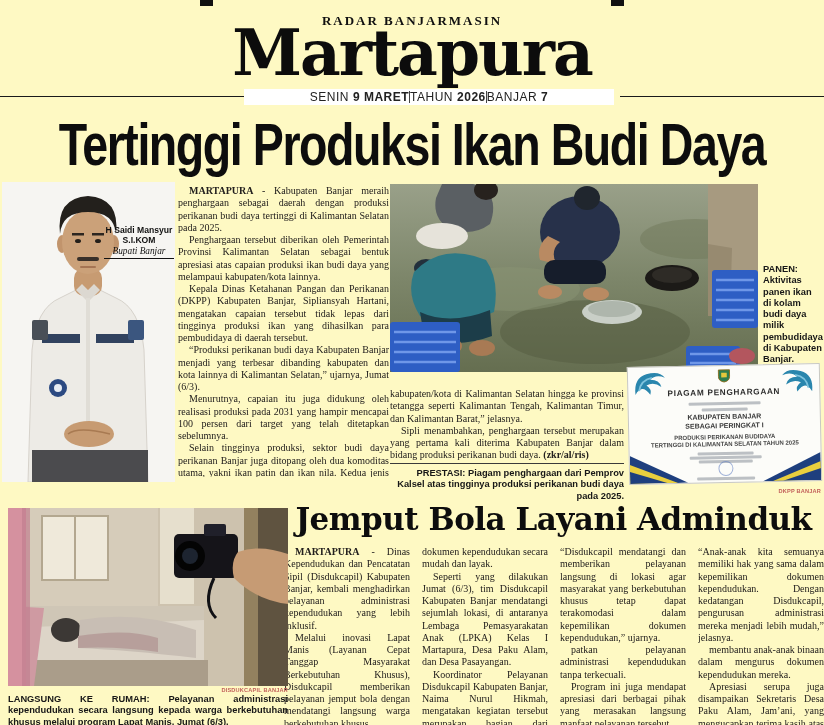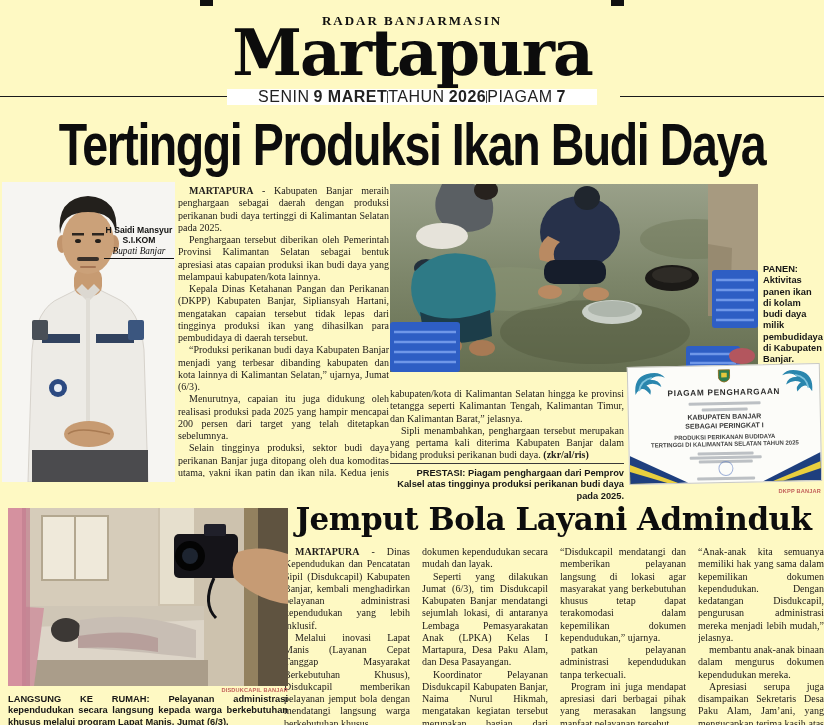--- a/index.html
+++ b/index.html
@@ -16,23 +16,23 @@
     top:13px; left:0; width:824px; text-align:center;
     font-family:"Liberation Serif", serif; font-weight:bold;
     font-size:13px; letter-spacing:2px; color:#111;
   }
   .mast-title {
     top:16px; left:0; width:824px; text-align:center;
     font-family:"DejaVu Serif", serif; font-weight:bold;
     font-size:63px; line-height:74px; letter-spacing:-2px; color:#0c0c0c;
   }
   .dateline {
-    top:89px; left:227px; width:370px; height:16px;
+    top:89px; left:244px; width:370px; height:16px;
     display:flex; align-items:center; justify-content:center; gap:0;
-    font-family:"Liberation Sans", sans-serif; font-size:16px; color:#222;
+    font-family:"Liberation Sans", sans-serif; font-size:12px; color:#222;
     white-space:nowrap; z-index:3; background:#fff; padding:0 10px;
   }
   .dateline .lbl { font-weight:normal; letter-spacing:.5px; }
   .dateline .val { font-weight:bold; letter-spacing:.5px; }
   .dateline .grp { display:flex; gap:4px; }
   .dl-sep { width:1px; height:12px; background:#444; }
   .rule-left  { top:96px; left:0;  width:256px; border-top:1.6px solid #1a1a1a; }
   .rule-right { top:96px; left:620px; width:204px; border-top:1.6px solid #1a1a1a; }
   .regmark { background:#111; height:6px; top:0; }
 
@@ -151,21 +151,21 @@
       <span class="lbl">SENIN</span>
       <span class="val">9 MARET</span>
     </span>
     <span class="dl-sep"></span>
     <span class="grp">
       <span class="lbl">TAHUN</span>
       <span class="val">2026</span>
     </span>
     <span class="dl-sep"></span>
     <span class="grp">
-      <span class="lbl">PIAGAM</span>
+      <span class="lbl">BANJAR</span>
       <span class="val">7</span>
     </span>
   </div>
 
   <div class="abs headline1">Tertinggi Produksi Ikan Budi Daya</div>
 
   <div class="abs portrait">
     <svg viewBox="0 0 173 300" xmlns="http://www.w3.org/2000/svg">
       <rect width="173" height="300" fill="#f6f5f2"></rect>
       <path d="M26 300 L30 168 Q34 126 58 116 L74 108 L86 118 L98 108 L114 116 Q138 126 142 168 L146 300 Z" fill="#edebe6" stroke="#d6d2cb" stroke-width="1"></path>
@@ -198,21 +198,21 @@
     <div class="dg">S.I.KOM</div>
     <div class="tt">Bupati Banjar</div>
     <div class="ul"></div>
   </div>
 
   <div class="abs a1col1 bodytext">
       <p><b>MARTAPURA</b> - Kabupaten Banjar meraih penghargaan sebagai daerah dengan produksi perikanan budi daya tertinggi di Kalimantan Selatan pada 2025.</p>
       <p>Penghargaan tersebut diberikan oleh Pemerintah Provinsi Kalimantan Selatan sebagai bentuk apresiasi atas capaian produksi ikan budi daya yang melampaui kabupaten/kota lainnya.</p>
       <p>Kepala Dinas Ketahanan Pangan dan Perikanan (DKPP) Kabupaten Banjar, Sipliansyah Hartani, mengatakan capaian tersebut tidak lepas dari tingginya produksi ikan yang dihasilkan para pembudidaya di daerah tersebut.</p>
       <p>“Produksi perikanan budi daya Kabupaten Banjar menjadi yang terbesar dibanding kabupaten dan kota lainnya di Kalimantan Selatan,” ujarnya, Jumat (6/3).</p>
-      <p>Menurutnya, capaian itu juga didukung oleh realisasi produksi pada 2025 yang hampir mencapai 200 persen dari target yang telah ditetapkan sebelumnya.</p>
+      <p>Menurutnya, capaian itu juga didukung oleh realisasi produksi pada 2031 yang hampir mencapai 100 persen dari target yang telah ditetapkan sebelumnya.</p>
       <p>Selain tingginya produksi, sektor budi daya perikanan Banjar juga ditopang oleh dua komoditas utama, yakni ikan patin dan ikan nila. Kedua jenis ikan tersebut menjadi penyumbang terbesar produksi perikanan budi daya di daerah itu.</p>
     </div>
 
   <div class="abs fishphoto">
     <svg viewBox="0 0 368 188" xmlns="http://www.w3.org/2000/svg">
       <defs>
         <linearGradient id="gGrass" x1="0" y1="0" x2="0" y2="1">
           <stop offset="0" stop-color="#99a089"></stop>
           <stop offset="0.5" stop-color="#7d866a"></stop>
           <stop offset="1" stop-color="#656e50"></stop>

